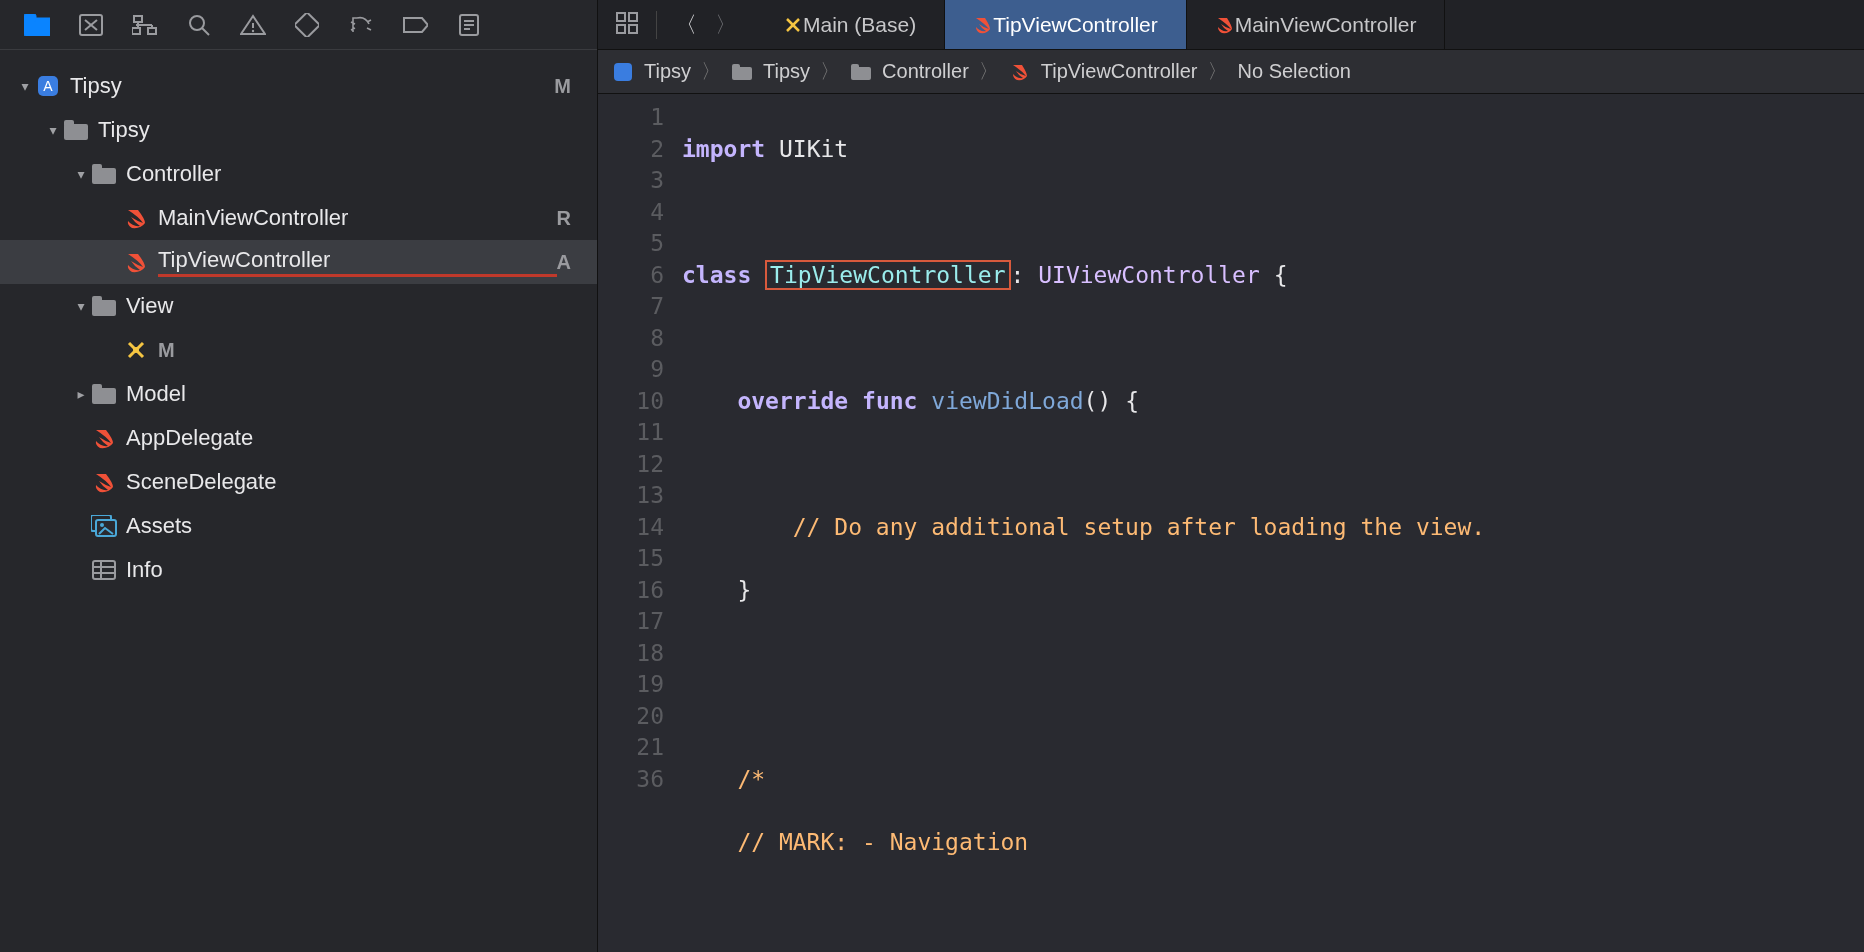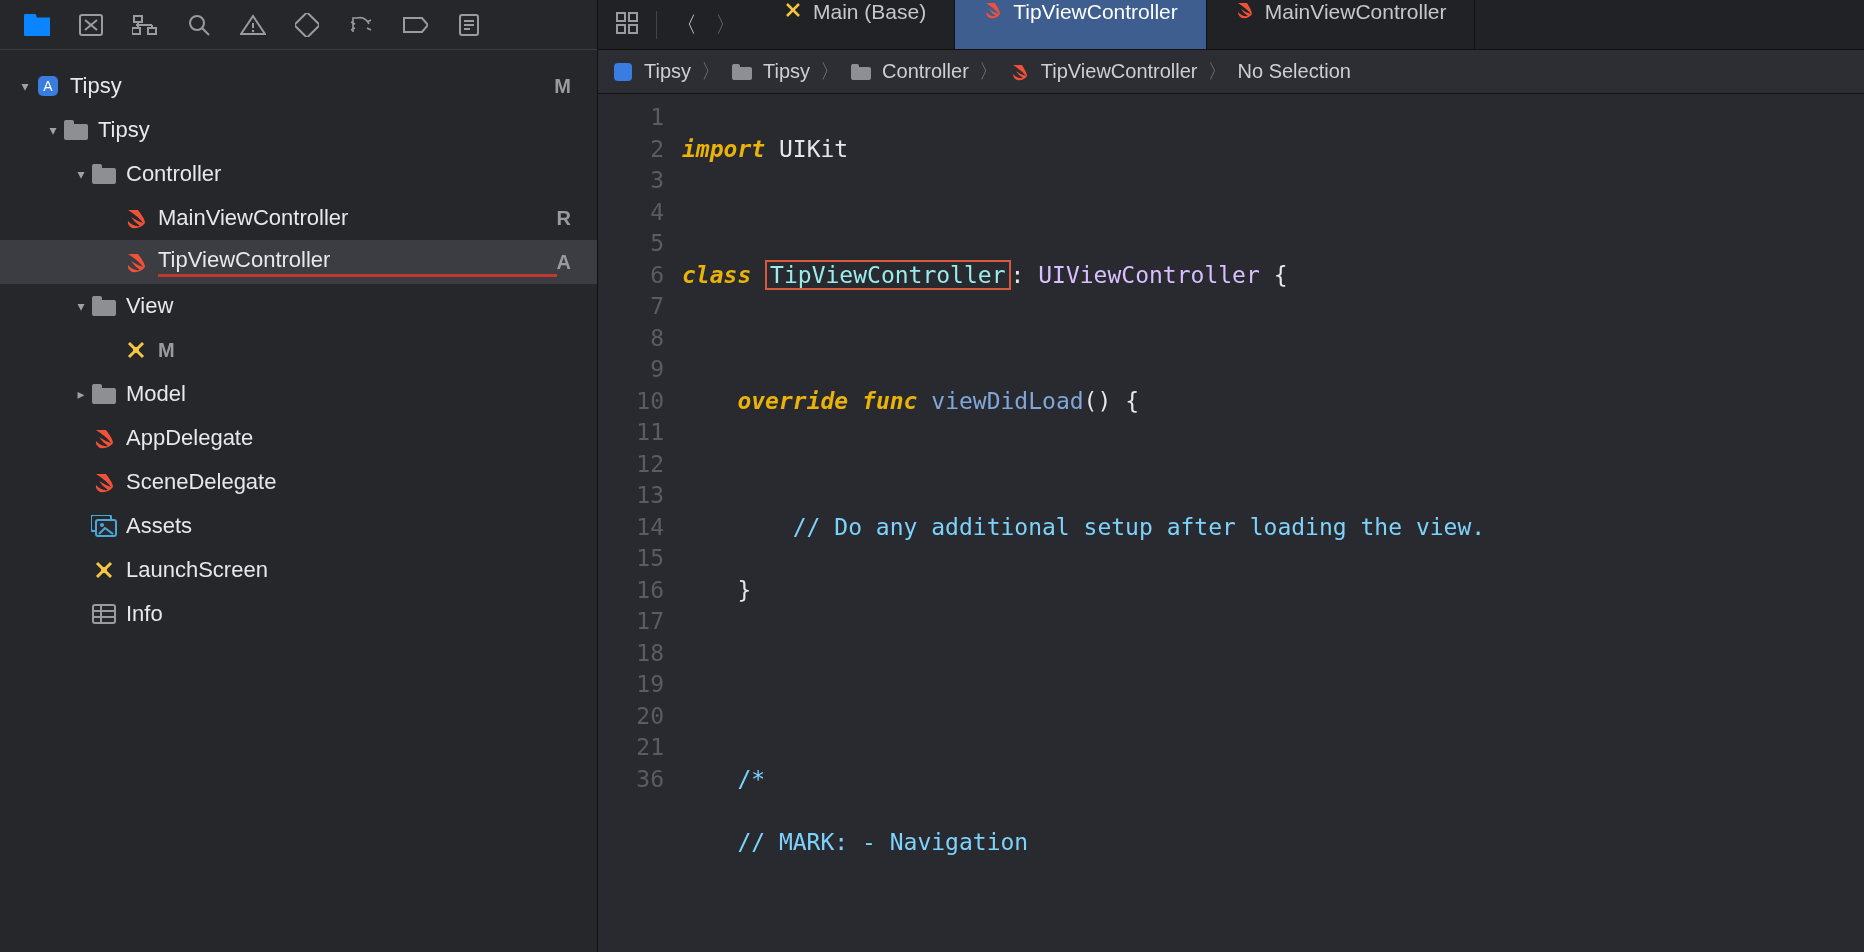--- a/index.html
+++ b/index.html
@@ -62,47 +62,47 @@
 .tabbar {
   height: 50px;
   display:flex; align-items:stretch;
   background:#212226;
   border-bottom:1px solid #111;
 }
 .tabbar .tab-icons {
   display:flex; align-items:center; gap:18px; padding:0 18px;
 }
 .tab {
-  display:flex; gap:10px;
+  display:flex; align-items:center; 
   padding:0 28px; font-size:21px; color:#c7c7c9;
   border-right:1px solid #111;
 }
 .tab.active { background:#3d5e8f; color:#fff; }
 .tab .tab-ic { width:20px; height:20px; display:flex; align-items:center; justify-content:center; }
 
 .breadcrumb {
   height:44px; display:flex; align-items:center; gap:6px;
   padding:0 14px; font-size:20px; color:#cfcfd1;
   border-bottom:1px solid #111; background:#2d2e33;
 }
 .breadcrumb .sep { color:#777; margin:0 4px; }
 .breadcrumb .crumb-ic { width:22px; height:22px; display:flex; align-items:center; justify-content:center; margin-right:4px;}
 
 .code-area { flex:1; display:flex; font-family: "SF Mono","Menlo",monospace; font-size:23px; line-height:1.37; overflow:hidden;}
 .gutter { width:80px; text-align:right; color:#5b5c60; padding:8px 14px 0 0; user-select:none;}
 .gutter div { height:31.5px; }
 .code { padding:8px 0 0 4px; white-space:pre; color:#e7e7e9; }
 .code .line { height:31.5px; }
 
-.kw-pink { color:#eab308; font-weight:600;font-style:italic;}
+.kw-pink { color:#c4b5fd; font-weight:600;}
 .kw-class { color:#9aecec;}
 .kw-type { color:#d8bfff;}
 .kw-func { color:#7fa8d9;}
 .kw-ident { color:#a3e6c4;}
-.cmt { color:#7dd3fc;}
+.cmt { color:#fdba74;}
 .highlight-box { border:2px solid #d85a3d; padding:0 3px; }
 
 
 .swift-icon svg { display:block; }
 
 </style>
 </head>
 <body>
 
 <div class="sidebar">
@@ -285,31 +285,20 @@
         <svg width="26" height="22">
             <rect x="0" y="0" width="20" height="16" rx="2" fill="none" stroke="#4aa8d8" stroke-width="2"></rect>
             <rect x="5" y="5" width="20" height="16" rx="2" fill="#292a30" stroke="#4aa8d8" stroke-width="2"></rect>
             <circle cx="11" cy="10" r="2" fill="#4aa8d8"></circle>
             <path d="M8 19 L14 13 L22 19" fill="none" stroke="#4aa8d8" stroke-width="2"></path>
           </svg>
       </span>
       <span class="label">Assets</span>
     </div>
 
-    <div class="row ind2">
-      <span class="disclosure"></span>
-      <span class="row-icon">
-        <svg width="22" height="22">
-            <line x1="4" y1="18" x2="18" y2="4" stroke="#f5c542" stroke-width="3"></line>
-            <line x1="4" y1="4" x2="18" y2="18" stroke="#f5c542" stroke-width="3"></line>
-            <circle cx="11" cy="11" r="3" fill="#f5c542"></circle>
-          </svg>
-      </span>
-      <span class="label">LaunchScreen</span>
-    </div>
 
     <div class="row ind2">
       <span class="disclosure"></span>
       <span class="row-icon">
         <svg width="24" height="20">
             <rect x="1" y="1" width="22" height="18" rx="2" fill="none" stroke="#9a9b9f" stroke-width="2"></rect>
             <line x1="1" y1="7" x2="23" y2="7" stroke="#9a9b9f" stroke-width="2"></line>
             <line x1="1" y1="13" x2="23" y2="13" stroke="#9a9b9f" stroke-width="2"></line>
             <line x1="9" y1="1" x2="9" y2="19" stroke="#9a9b9f" stroke-width="2"></line>
           </svg>

